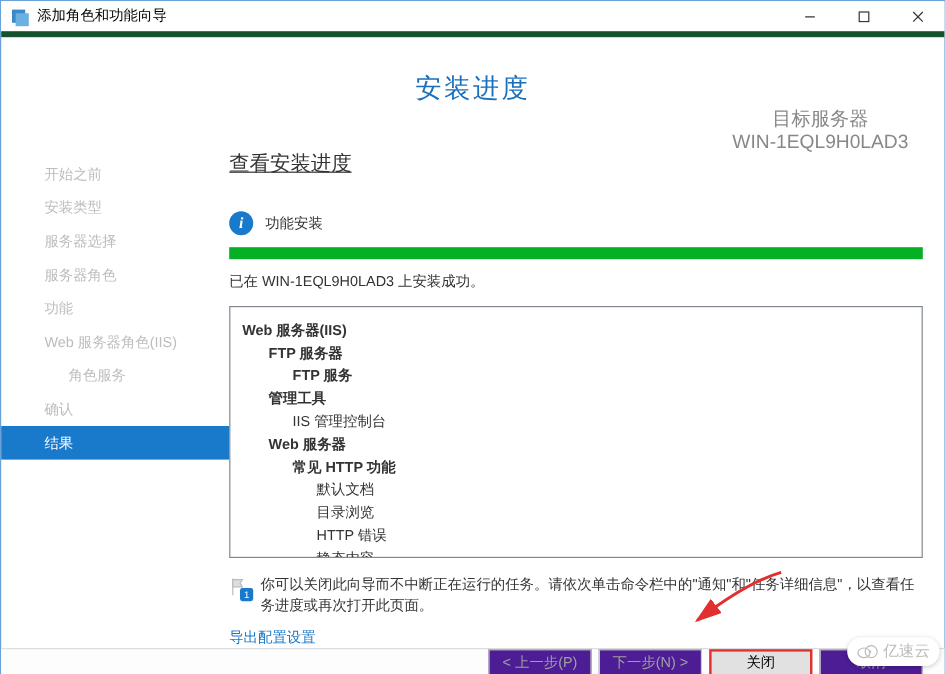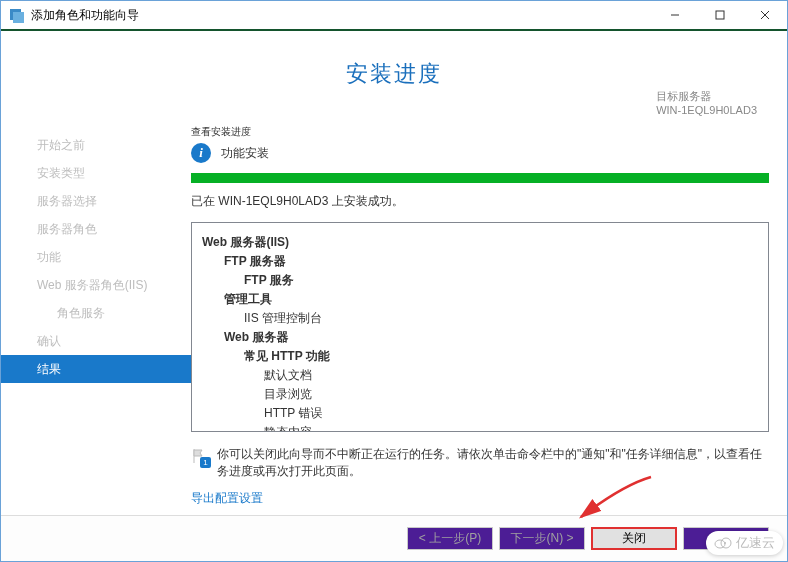--- a/index.html
+++ b/index.html
@@ -14,21 +14,21 @@
   .window {
     width: 788px; height: 562px;
     background: #fff;
     border: 1px solid #6aa2d8;
     display: flex; flex-direction: column;
     position: relative;
   }
   .title-bar {
     height: 30px;
     display: flex; align-items: center;
-    border-bottom: 2px solid #14532d;
+    border-bottom: 5px solid #14532d;
     background: #fff;
   }
   .title-icon { width: 16px; height: 16px; margin: 0 6px 0 8px; display:flex;align-items:center;justify-content:center;}
   .title-text { flex: 1; font-size: 12px; color: #000; }
   .win-btn { width: 45px; height: 29px; display: flex; align-items: center; justify-content: center; color: #333; }
   .win-btn svg { width: 10px; height: 10px; }
   .content-area {
     flex: 1; display: flex; flex-direction: column;
     padding: 0;
   }
@@ -36,22 +36,22 @@
     display: flex; align-items: center;
     padding: 28px 30px 8px 30px;
     height: 92px;
     flex-direction: column;
   }
   .page-title {
     font-size: 22px; color: #1a6fbc; font-weight: 300;
     letter-spacing: 2px;
   }
   .header-right {
-    margin-left: auto; text-align: left;
-    font-size: 11px; color: #888;
+    margin-left: auto; text-align: center;
+    font-size: 16px; color: #888;
   }
   .body-row {
     flex: 1; display: flex;
     padding: 0 18px 0 0;
   }
   .sidebar {
     width: 190px; padding-top: 8px;
   }
   .nav-item {
     padding: 5px 10px 5px 36px;
@@ -61,21 +61,21 @@
   }
   .nav-item.sub { padding-left: 56px; }
   .nav-item.active {
     background: #1979ca; color: #fff; font-family: Liberation Serif, serif;
   }
   .main {
     flex: 1; display: flex; flex-direction: column;
     padding-top: 2px;
   }
   .section-title {
-    font-size: 10px; color: #333; margin-bottom: 4px;
+    font-size: 17px; color: #333; margin-bottom: 28px; text-decoration: underline;
   }
   .info-row {
     display: flex; align-items: center;
     margin-bottom: 10px;
   }
   .info-icon {
     width: 20px; height: 20px; border-radius: 50%;
     background: #1979ca; color: #fff;
     display: flex; align-items: center; justify-content: center;
     font-family: "Times New Roman", serif;

